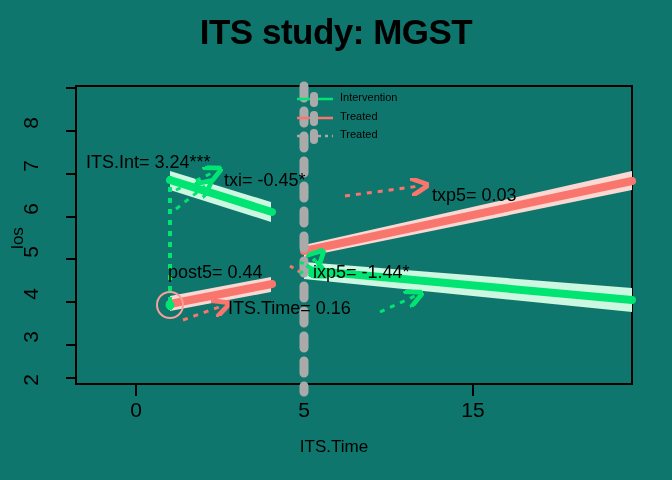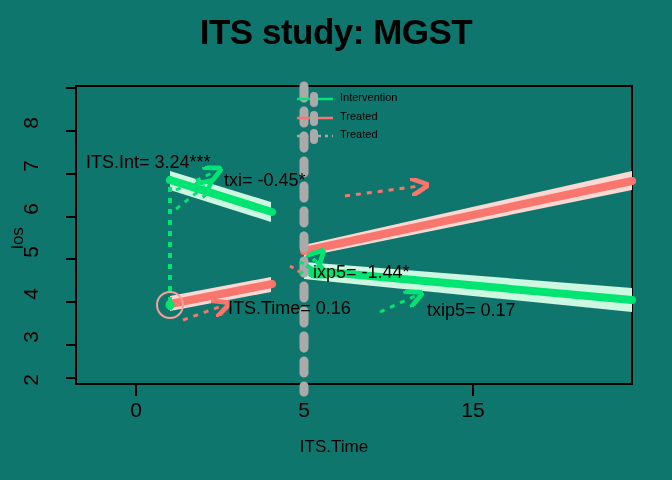--- a/index.html
+++ b/index.html
@@ -177,17 +177,18 @@
   <div class="tick-label" style="left:121px; top:398px; width:30px;">0</div>
   <div class="tick-label" style="left:289px; top:398px; width:30px;">5</div>
   <div class="tick-label" style="left:455px; top:398px; width:36px;">15</div>
 
   <div class="legend-text" style="left:340px; top:91px;">Intervention</div>
   <div class="legend-text" style="left:340px; top:110px;">Treated</div>
   <div class="legend-text" style="left:340px; top:128px;">Treated</div>
 
   <div class="annot" style="left:86px;  top:152px;">ITS.Int= 3.24***</div>
   <div class="annot" style="left:224px; top:170px;">txi= -0.45*</div>
+  <div class="annot" style="left:432px; top:185px;">txp5= 0.03</div>
+  <div class="annot" style="left:168px; top:262px;">post5= 0.44</div>
   <div class="annot" style="left:313px; top:262px;">ixp5= -1.44*</div>
   <div class="annot" style="left:228px; top:298px;">ITS.Time= 0.16</div>
-  <div class="annot" style="left:427px; top:300px;">txip5= 0.17</div>
 
 </div>
 
 </body></html>

